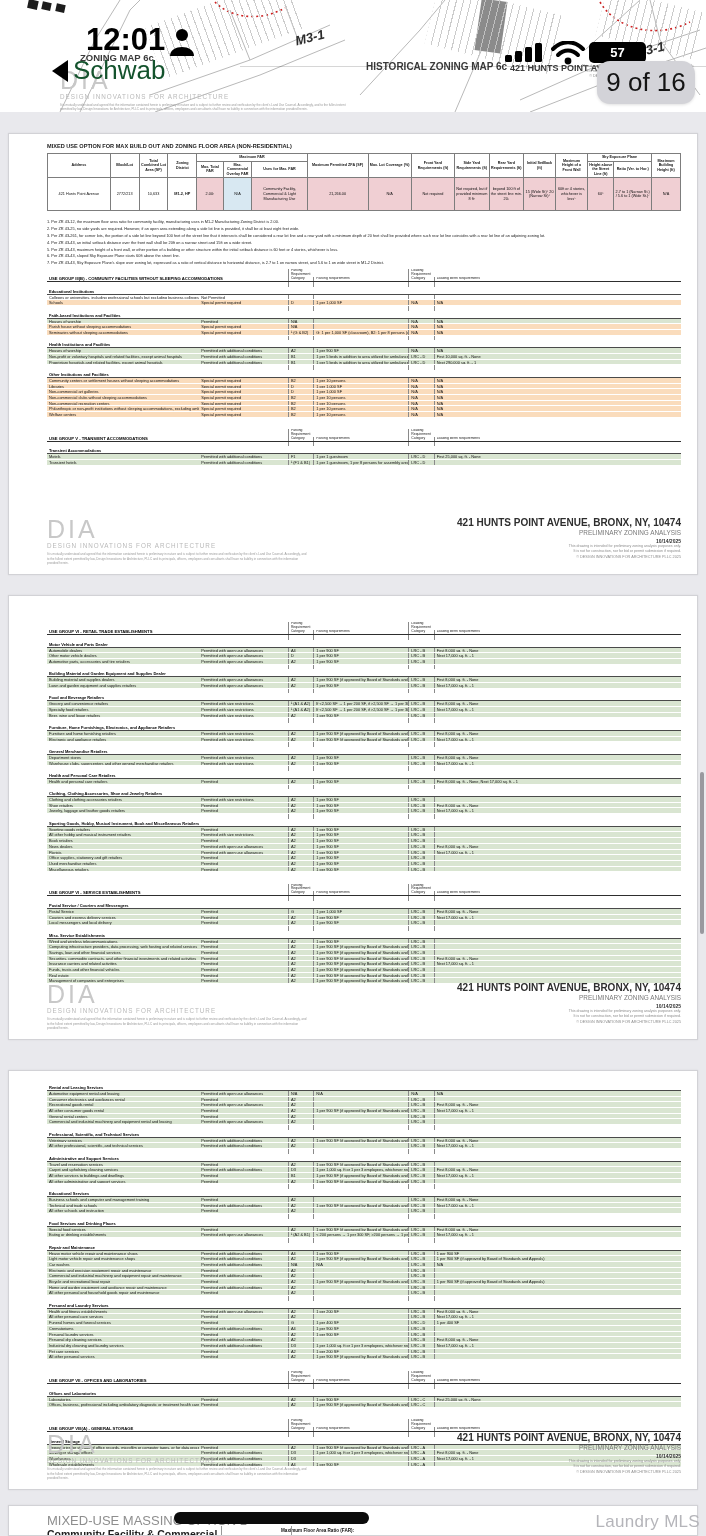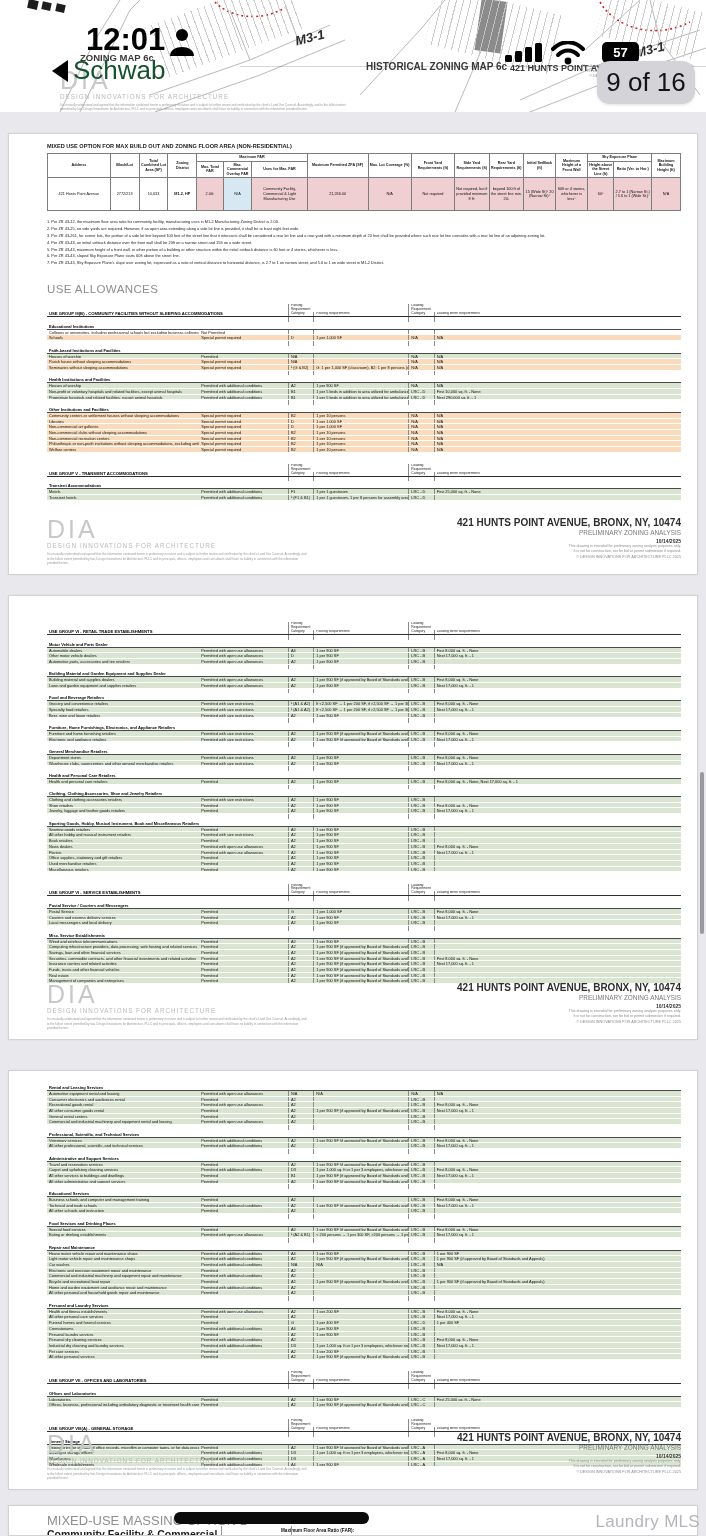--- a/index.html
+++ b/index.html
@@ -18,21 +18,21 @@
   .ov{position:absolute;z-index:6;}
   #time{left:86px;top:22px;font-size:31px;font-weight:600;color:#000;}
   #back-btn{left:52px;top:55px;display:flex;align-items:center;color:#14532d;}
   #back-btn .tri{width:0;height:0;border-top:11px solid transparent;border-bottom:11px solid transparent;border-right:16px solid #000;margin-right:5px;}
   #back-btn .lbl{font-size:26px;}
   #page-badge{left:597px;top:61px;width:98px;height:43px;background:#d3d3d8;border-radius:13px;display:flex;align-items:center;justify-content:center;box-shadow:0 1px 3px rgba(0,0,0,.12);}
   #page-badge span{font-size:26px;color:#141414;}
   #battery{left:588px;top:42px;width:54px;height:21px;}
   #battery .shell{position:absolute;left:18px;top:1px;width:30px;height:18px;border:2.5px solid #b2b2b7;border-radius:5px;}
   #battery .cap{position:absolute;left:50px;top:7px;width:3px;height:7px;background:#b2b2b7;border-radius:0 2px 2px 0;}
-  #battery .pill{position:absolute;left:14px;top:0;width:37px;height:21px;background:#000;border-radius:5px;color:#fff;font-size:13px;font-weight:bold;display:flex;align-items:center;justify-content:center;}
+  #battery .pill{position:absolute;left:1px;top:0;width:57px;height:21px;background:#000;border-radius:5px;color:#fff;font-size:13px;font-weight:bold;display:flex;align-items:center;justify-content:center;}
   #nav-hairline{left:240px;top:66px;width:466px;height:1px;background:rgba(0,0,0,.16);}
 
   
   .card{position:absolute;left:8px;width:690px;background:#fff;border:1px solid #d2d2d6;box-shadow:0 0 2px rgba(0,0,0,.07);overflow:hidden;padding:0 16px 0 38px;}
   #card1{top:133px;height:442px;}
   #card2{top:595px;height:445px;padding-top:24px;}
   #card3{top:1070px;height:420px;padding-top:12px;}
   #card4{top:1505px;height:31px;}
   .h-gray{color:#8e8e8e;font-size:11.5px;font-weight:400;letter-spacing:.4px;margin:0;}
   #bulk-title{margin-top:21px;}
@@ -248,21 +248,20 @@
       </table>
     <div id="bulk-notes">
       <div class="note-line">1. Per ZR 43-12, the maximum floor area ratio for community facility, manufacturing uses in M1-2 Manufacturing Zoning District is 2.00.</div>
       <div class="note-line">2. Per ZR 43-25, no side yards are required. However, if an open area extending along a side lot line is provided, it shall be at least eight feet wide.</div>
       <div class="note-line">3. Per ZR 43-261, for corner lots, the portion of a side lot line beyond 100 feet of the street line that it intersects shall be considered a rear lot line and a rear yard with a minimum depth of 20 feet shall be provided where such rear lot line coincides with a rear lot line of an adjoining zoning lot.</div>
       <div class="note-line">4. Per ZR 43-43, an initial setback distance over the front wall shall be 20ft on a narrow street and 15ft on a wide street.</div>
       <div class="note-line">5. Per ZR 43-43, maximum height of a front wall, or other portion of a building or other structure within the initial setback distance is 60 feet or 4 stories, whichever is less.</div>
       <div class="note-line">6. Per ZR 43-43, sloped Sky Exposure Plane starts 60ft above the street line.</div>
       <div class="note-line">7. Per ZR 43-43, Sky Exposure Plane's slope over zoning lot, expressed as a ratio of vertical distance to horizontal distance, is 2.7 to 1 on narrow street, and 5.6 to 1 on wide street in M1-2 District.</div>
     </div>
-    <h2 class="h-gray" id="ua-title">USE ALLOWANCES</h2>
     <div class="ut">
         <div class="ut-headband">
           <div class="uc c-title">USE GROUP III(B) - COMMUNITY FACILITIES WITHOUT SLEEPING ACCOMMODATIONS</div>
           <div class="uc hcol c-pcat">Parking Requirement Category</div>
           <div class="uc hcol c-preq">Parking Requirements</div>
           <div class="uc hcol c-lcat">Loading Requirement Category</div>
           <div class="uc hcol c-lreq">Loading Berth Requirements</div>
         </div>
         <div class="ut-gaprow">
           <div class="uc c-title"></div>

